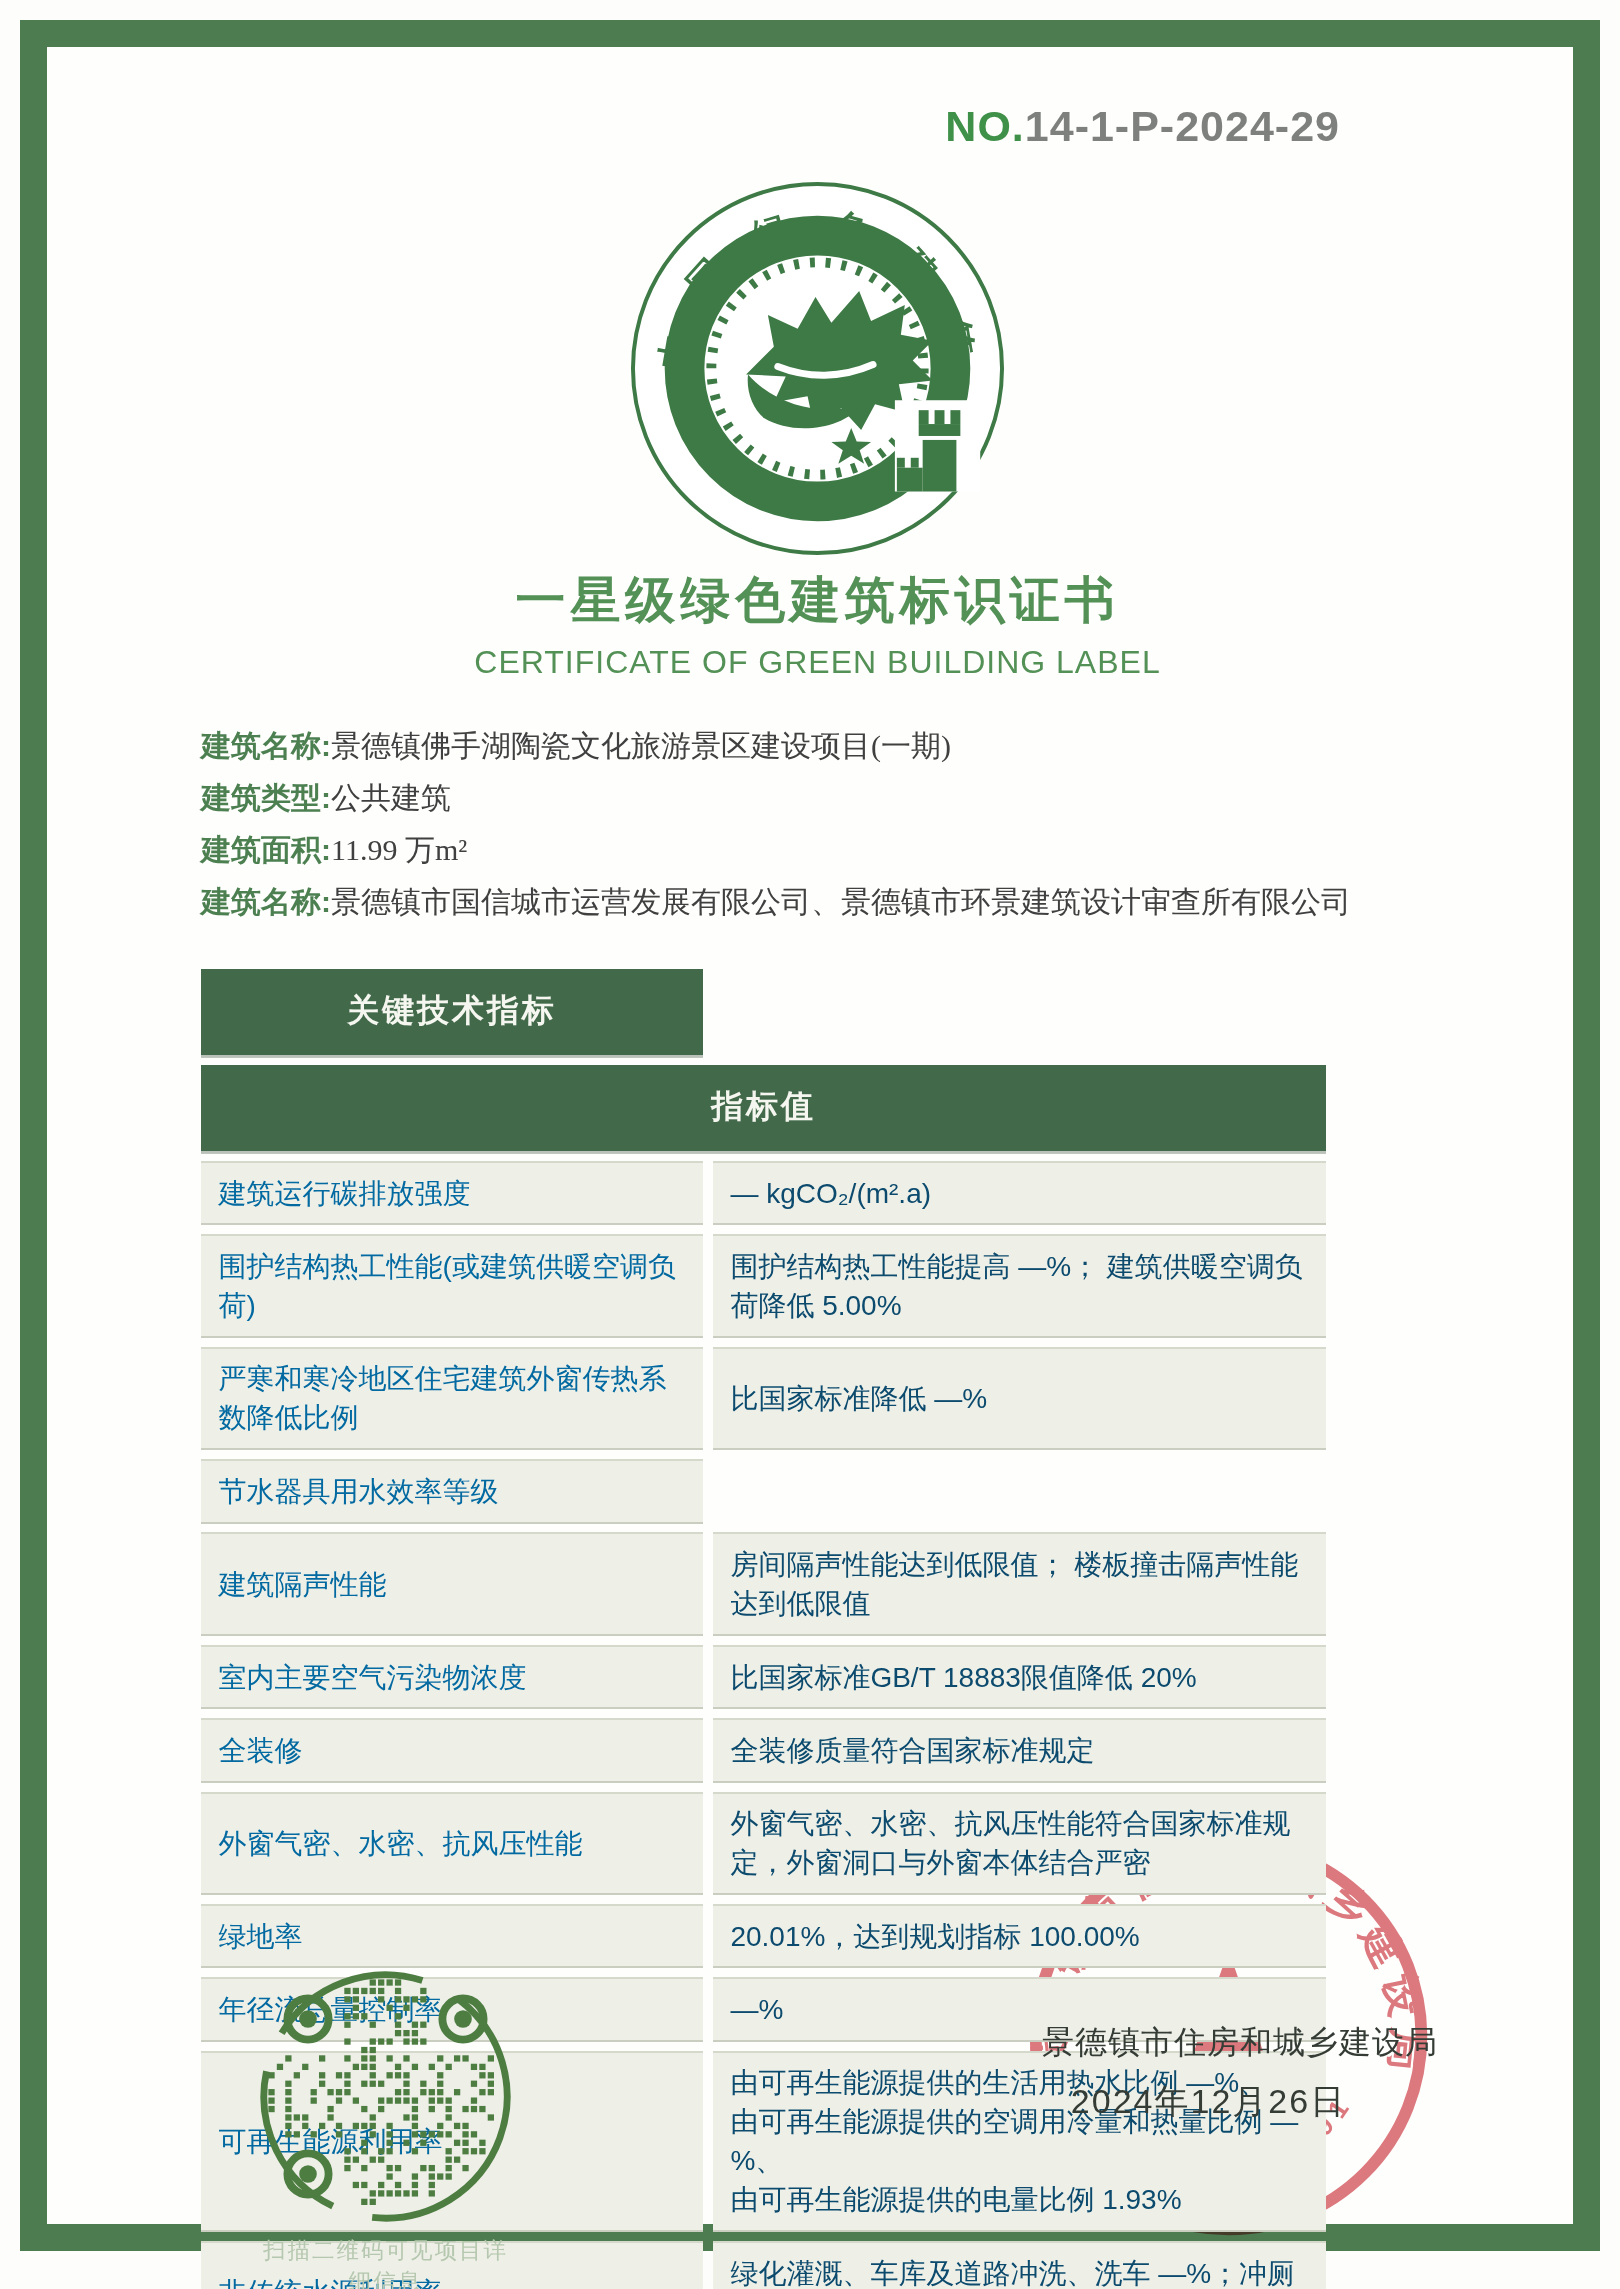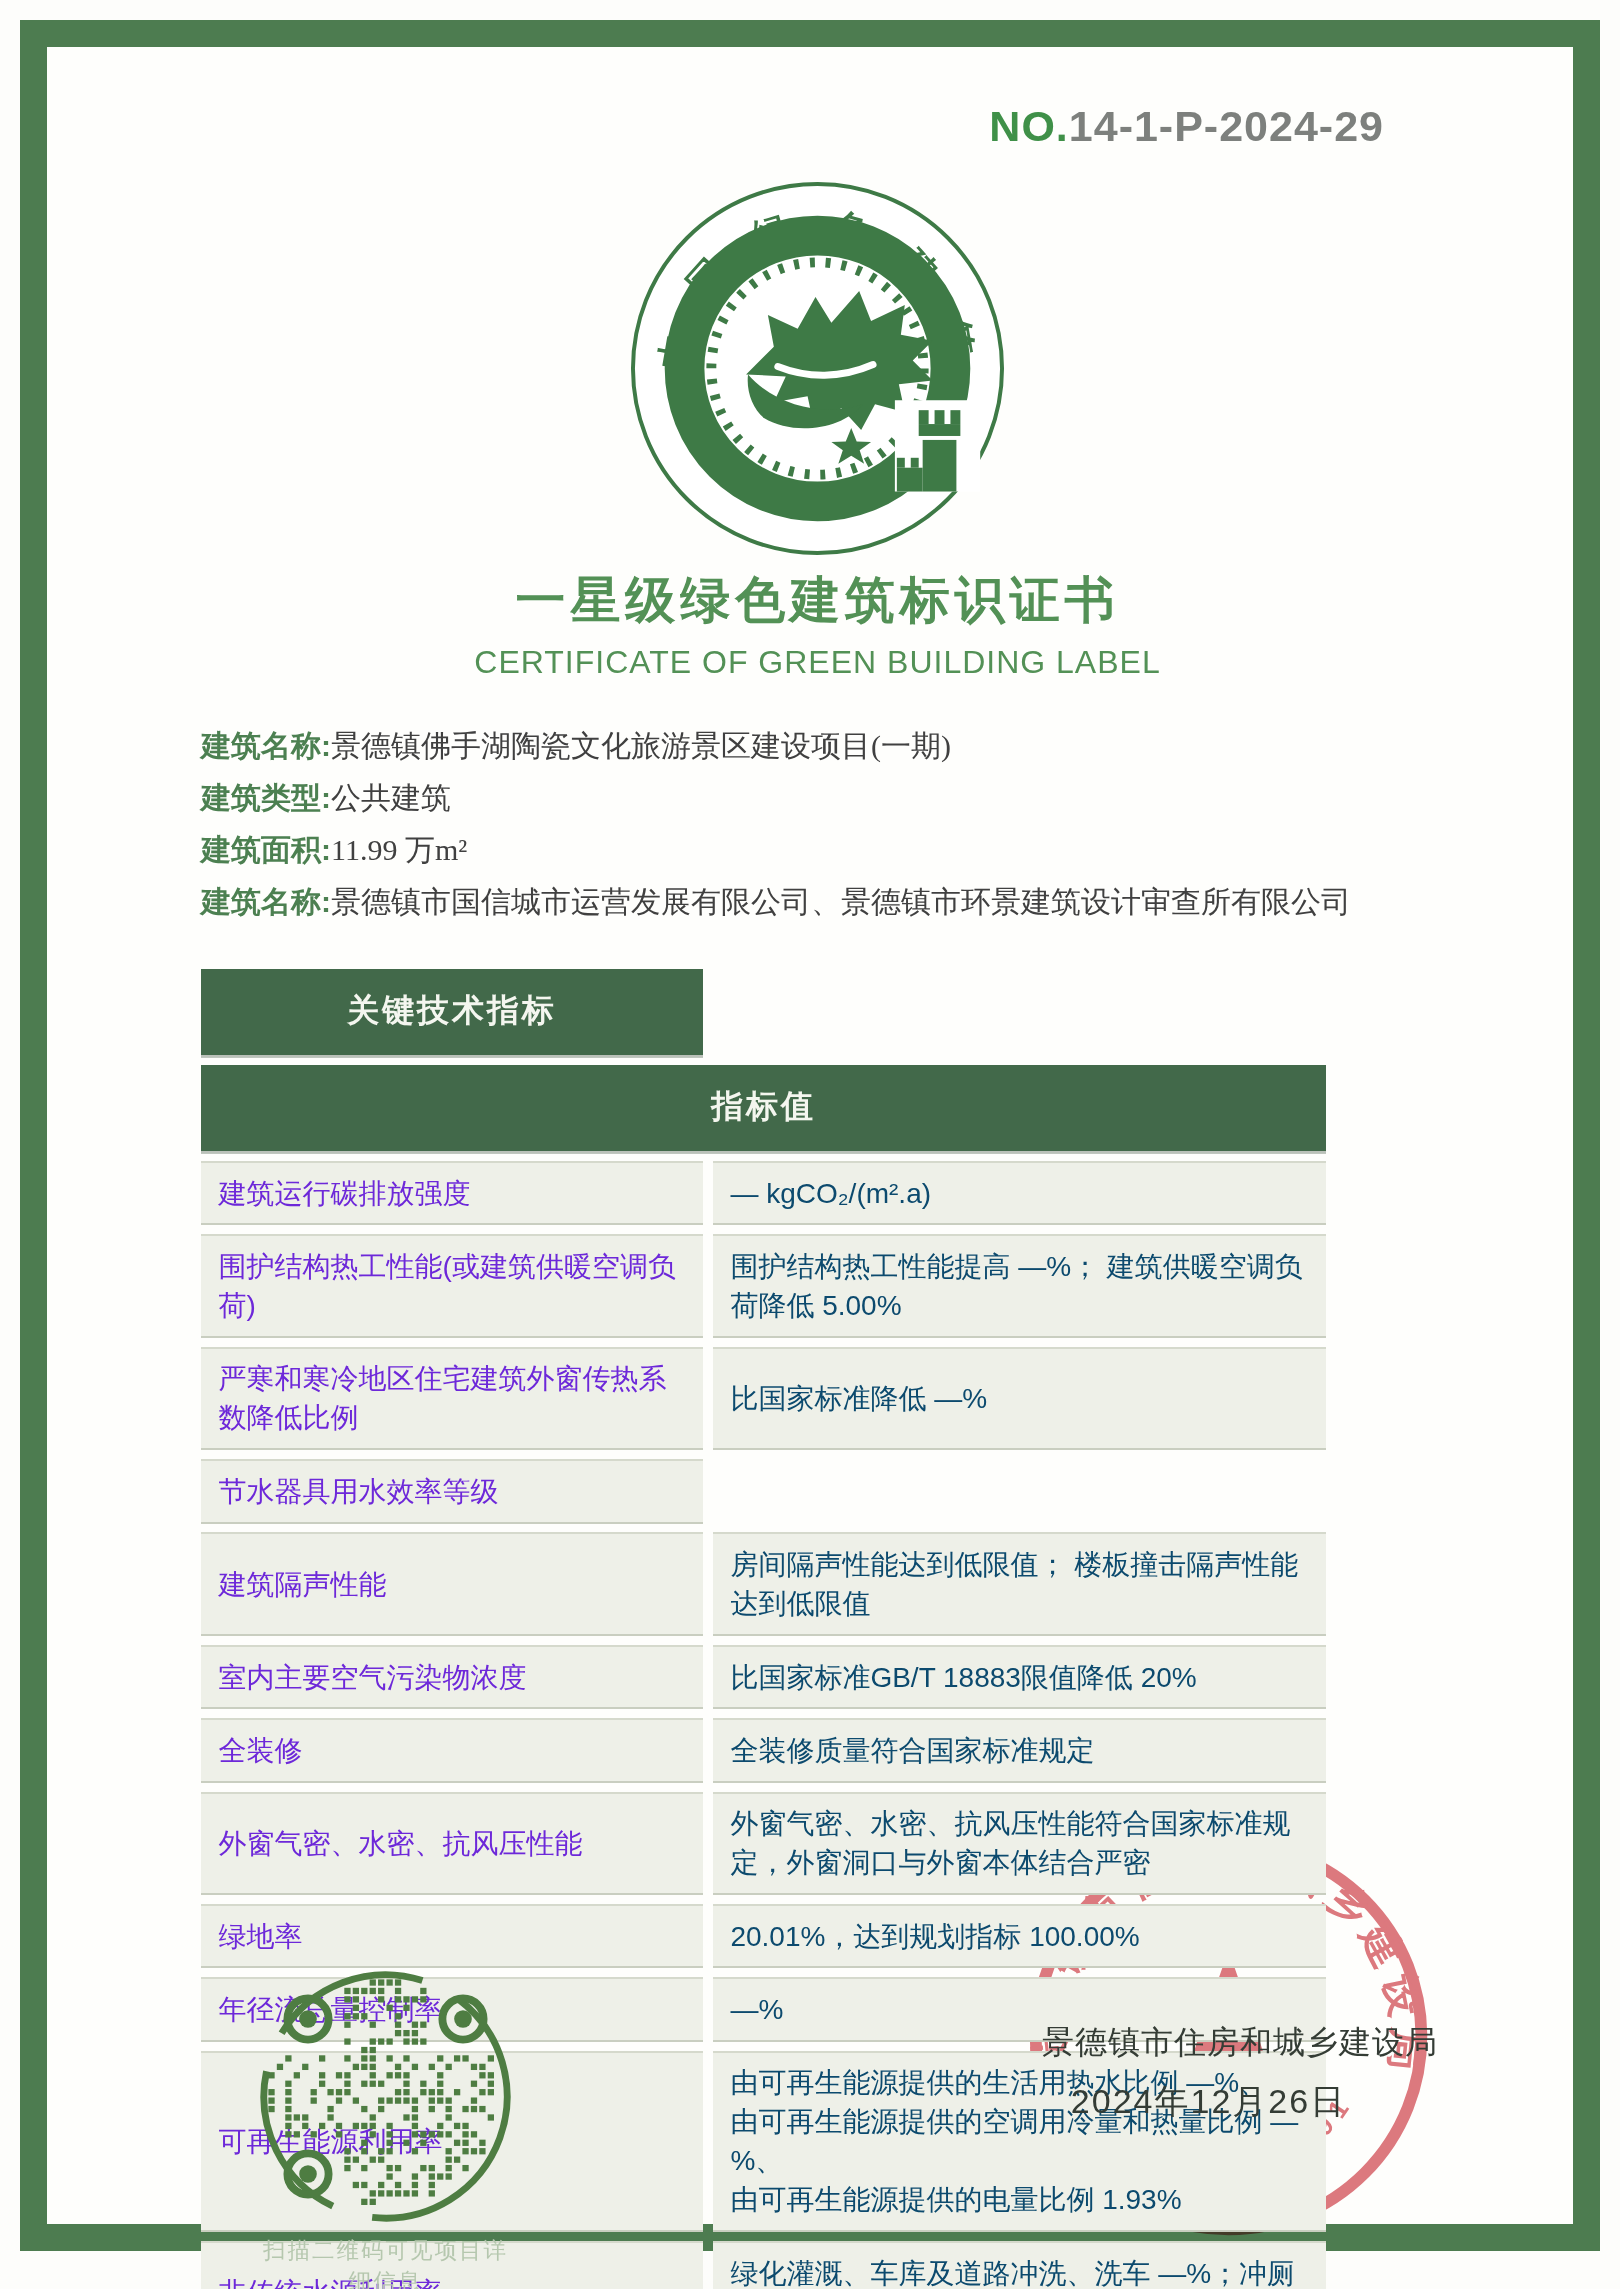--- a/index.html
+++ b/index.html
@@ -15,21 +15,21 @@
     border:27.4px solid #4d7c50;background:#fefefc;box-sizing:border-box;
   }
   
   .wm{position:absolute;z-index:0;opacity:.55;filter:blur(2px);}
   .wm-right{right:88px;top:902px;}
   .wm-left{left:245px;top:1490px;}
 
   .content{position:relative;z-index:2;padding:49px 186px 0 201px;}
 
   .cert-no{
-    text-align:right;margin-top:53px;margin-right:50px;
+    text-align:right;margin-top:53px;margin-right:94px;
     font-size:43px;font-weight:bold;letter-spacing:1px;color:#7d807d;
   }
   .cert-no .no-green{color:#3f9048;}
 
   .logo-wrap{text-align:center;margin-top:29px;}
   .logo-wrap svg{display:inline-block;}
 
   .title-cn{
     margin-top:6px;text-align:center;
     font-size:50px;font-weight:bold;color:#539156;letter-spacing:4.9px;
@@ -51,21 +51,21 @@
     letter-spacing:2.9px;text-align:center;padding:20.6px 0 21.6px 0;
     box-shadow:0 2.9px 0 rgba(60,80,60,.35);
   }
   .t-row{display:flex;gap:9.8px;margin-bottom:8.8px;}
   .cell{box-sizing:border-box;}
   .cl{width:502px;}
   .cr{flex:1;}
   .t-row .cell{
     background:#eef0e8;
     border-top:2px solid #d5d9cc;border-bottom:2px solid #c9cec0;
-    padding:10.8px 17.6px;font-size:28px;line-height:39px;color:#6d28d9;
+    padding:10.8px 17.6px;font-size:28px;line-height:39px;color:#0369a1;
     display:flex;align-items:center;white-space:pre-line;
   }
   .t-row .cr{color:#0c4a6e;}
 
   
   .qr-block{position:absolute;left:253px;top:1968px;z-index:2;width:265px;text-align:center;}
   .qr-caption{margin-top:5.9px;font-size:22.5px;color:#b5c7ae;letter-spacing:2px;}
 
   .stamp{position:absolute;left:1017px;top:1825px;z-index:1;opacity:.82;mix-blend-mode:multiply;}
   .issuer{

